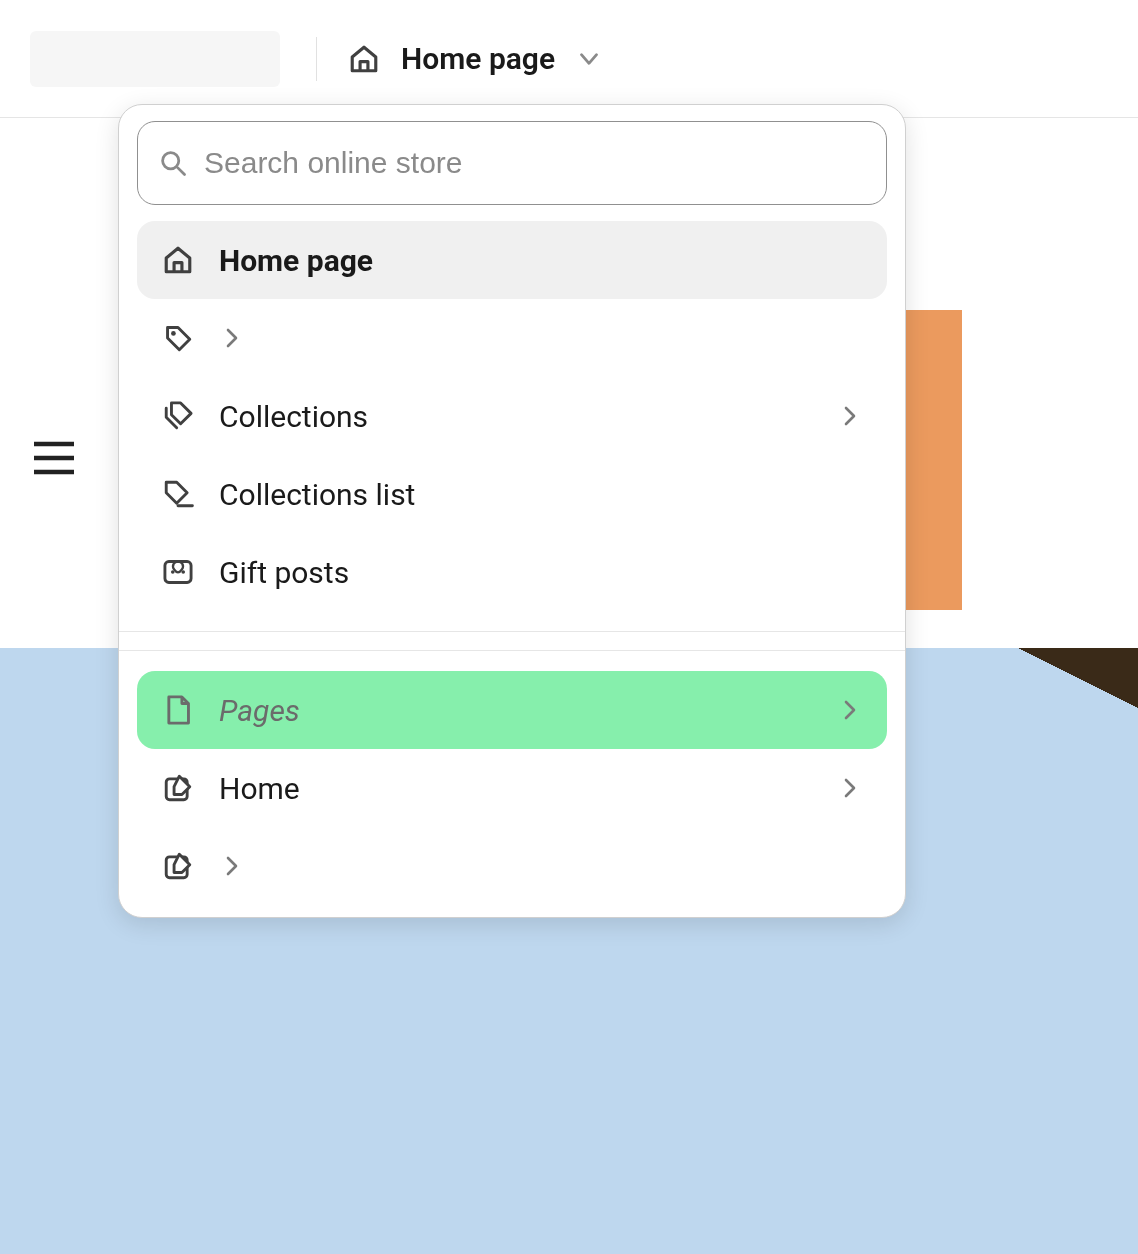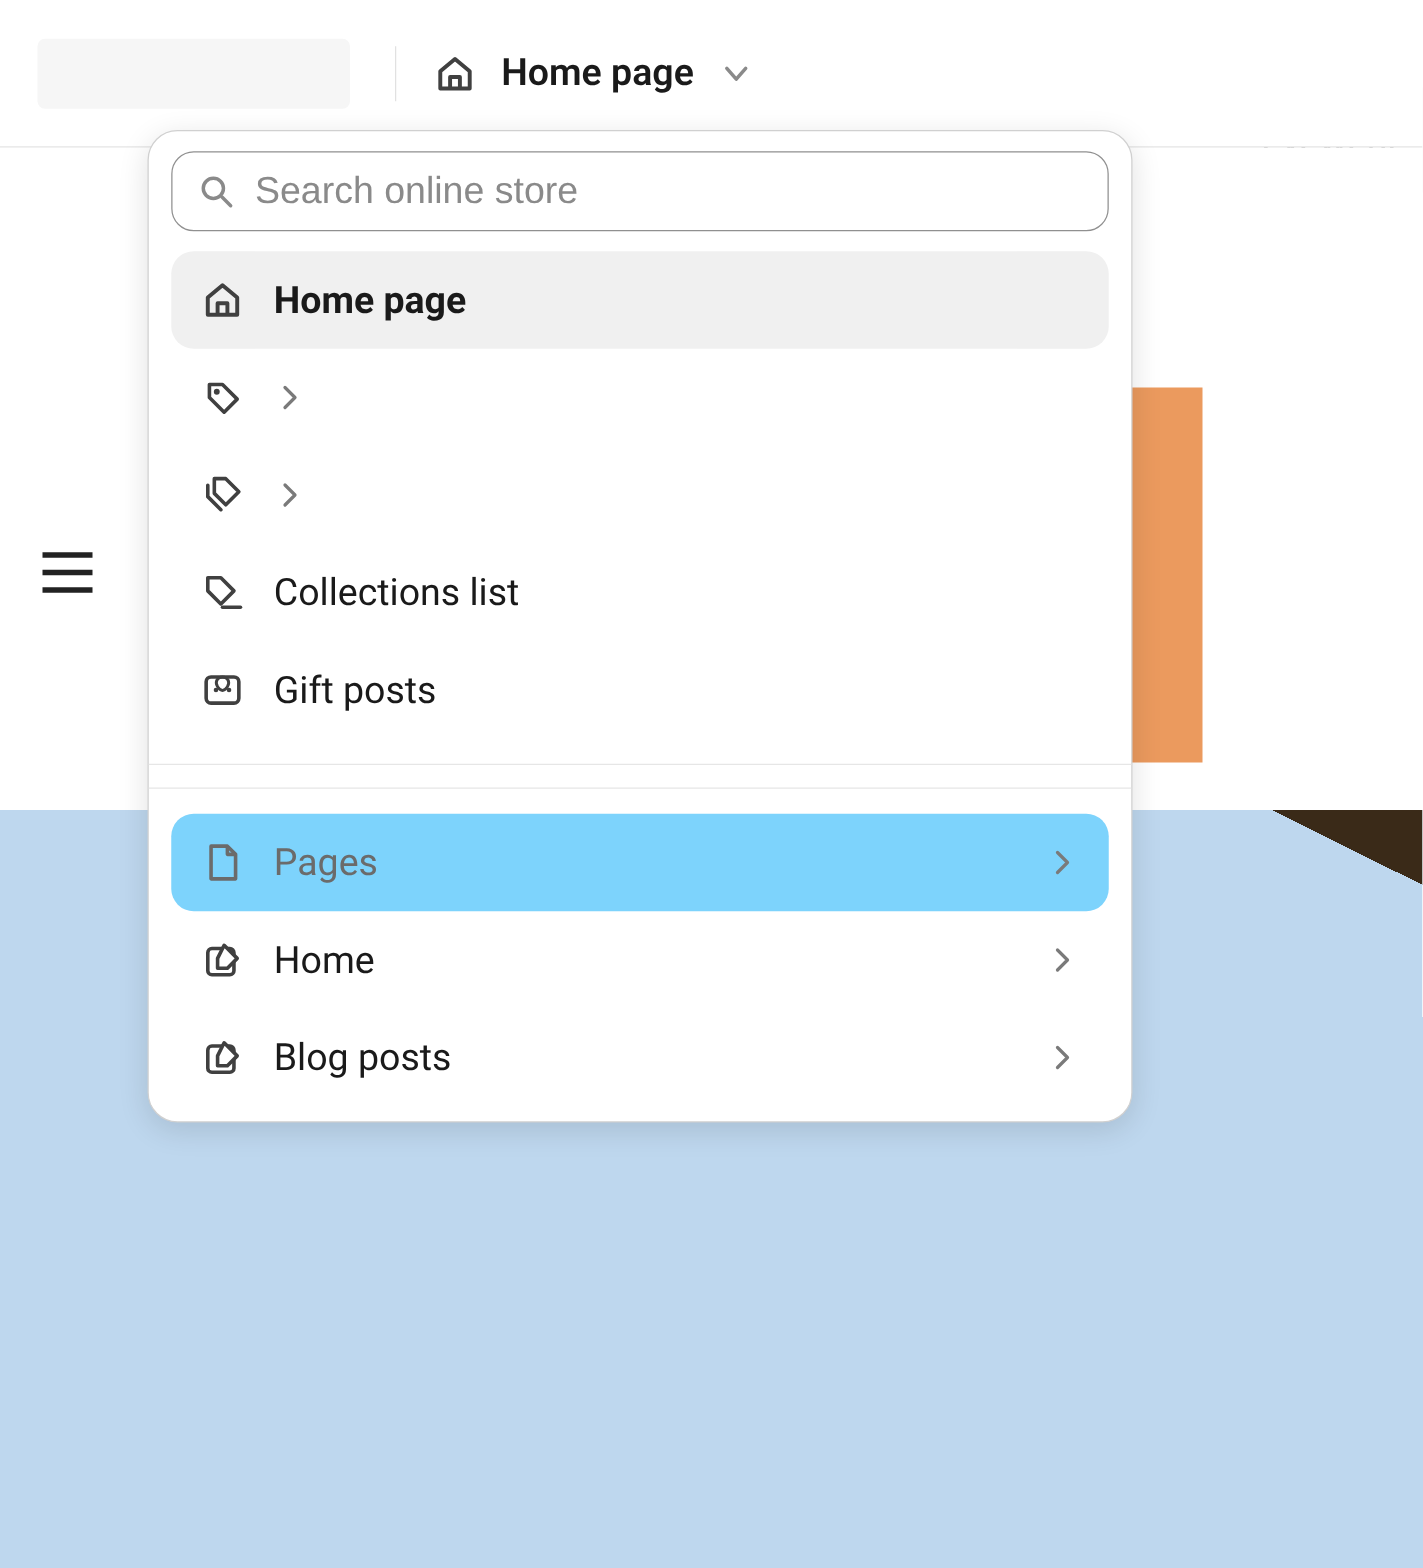--- a/index.html
+++ b/index.html
@@ -119,21 +119,21 @@
     width: 788px;
     background: #fff;
     border: 1px solid #d0d0d0;
     border-radius: 24px;
     box-shadow: 0 6px 24px rgba(0,0,0,0.12);
     z-index: 10;
     padding: 16px 0 10px 0;
   }
   .search-wrap {
     margin: 0 18px 14px 18px;
-    height: 64px;
+    height: 84px;
     border: 1px solid #909090;
     border-radius: 18px;
     display: flex;
     align-items: center;
     padding: 0 20px;
     gap: 16px;
   }
   .search-wrap input {
     border: none;
     outline: none;
@@ -162,22 +162,23 @@
     border-radius: 18px;
     cursor: pointer;
     font-size: 30px;
     color: #1a1a1a;
   }
   .menu-item.selected {
     background: #f0f0f0;
     font-weight: 700;
   }
   .menu-item.hover {
-    background: #7dd3fc;
+    background: #86efac;
     color: #6b6b6b;
+    font-style: italic;
   }
   .menu-item.hover .item-icon { color: #6b6b6b; }
   .item-icon {
     width: 34px; height: 34px;
     color: #404040;
     flex-shrink: 0;
   }
   .menu-item .label { flex: 1; }
   .chev-right {
     width: 26px; height: 26px;
@@ -301,20 +302,21 @@
             <use href="#i-tag"></use>
           </svg>
           <svg viewBox="0 0 26 26" class="chev-right">
             <use href="#i-chev-right"></use>
           </svg>
         </div>
         <div class="menu-item">
           <svg viewBox="0 0 26 26" class="item-icon">
             <use href="#i-tag-alt"></use>
           </svg>
+          <span class="label">Collections</span>
           <svg viewBox="0 0 26 26" class="chev-right">
             <use href="#i-chev-right"></use>
           </svg>
         </div>
         <div class="menu-item">
           <svg viewBox="0 0 26 26" class="item-icon">
             <use href="#i-tag-list"></use>
           </svg>
           <span class="label">Collections list</span>
         </div>
@@ -343,20 +345,19 @@
           </svg>
           <span class="label">Home</span>
           <svg viewBox="0 0 26 26" class="chev-right">
             <use href="#i-chev-right"></use>
           </svg>
         </div>
         <div class="menu-item">
           <svg viewBox="0 0 26 26" class="item-icon">
             <use href="#i-edit"></use>
           </svg>
-          <span class="label">Blog posts</span>
           <svg viewBox="0 0 26 26" class="chev-right">
             <use href="#i-chev-right"></use>
           </svg>
         </div>
       </div>
     </div>
 </div>
 
 </body></html>

